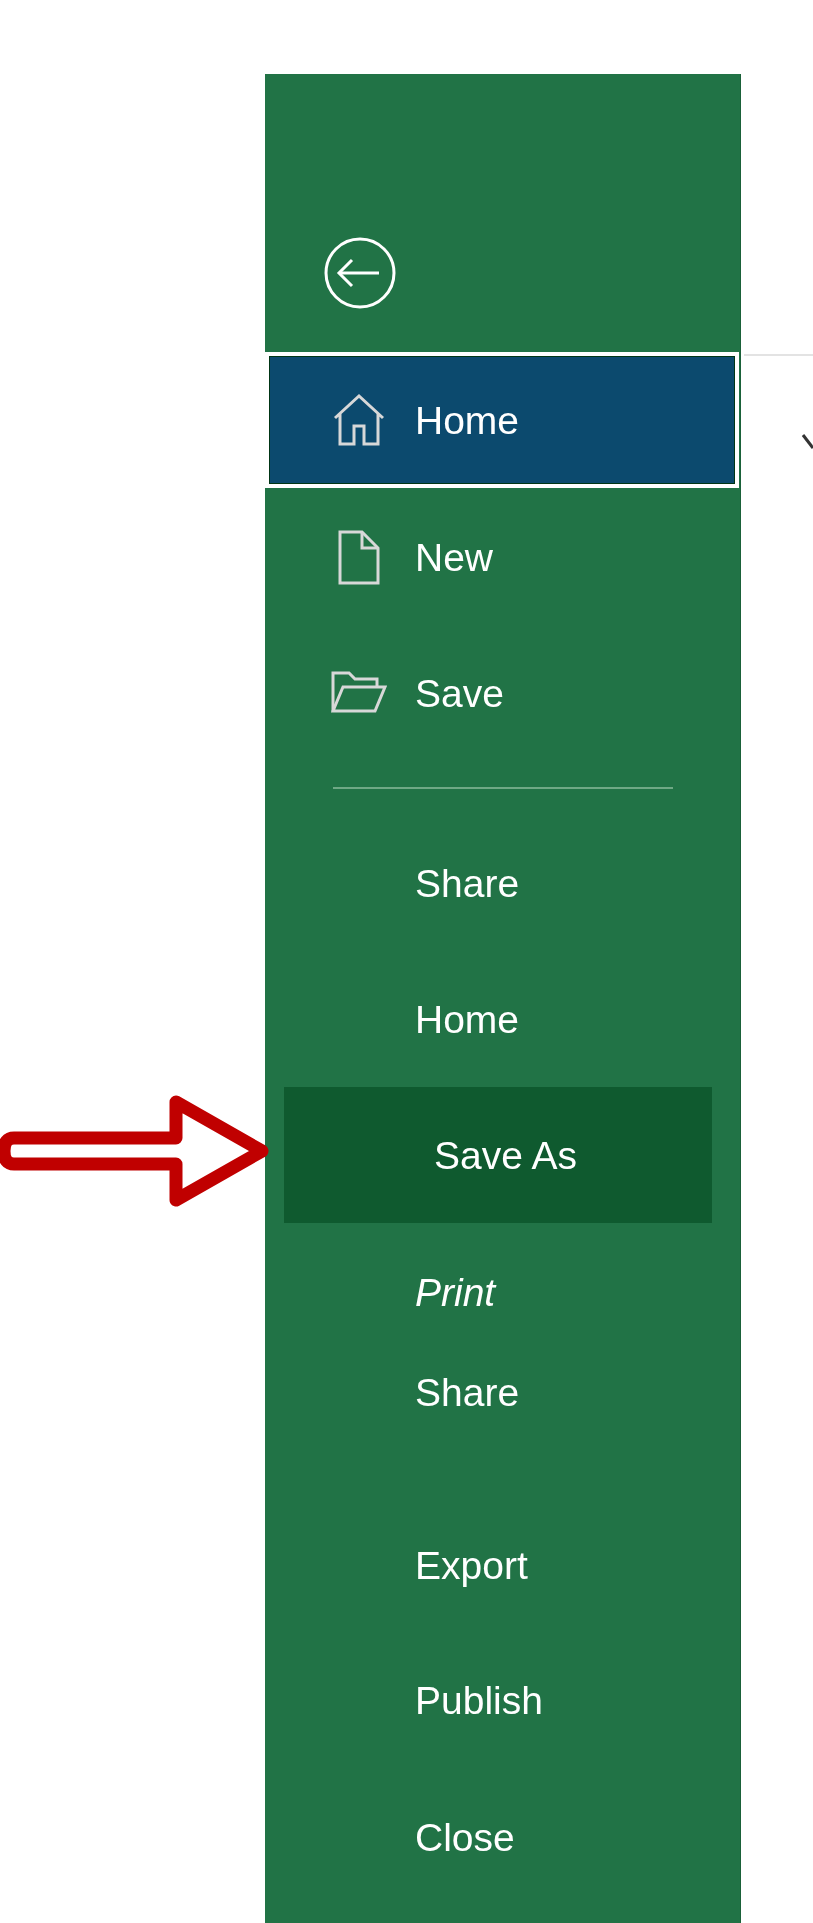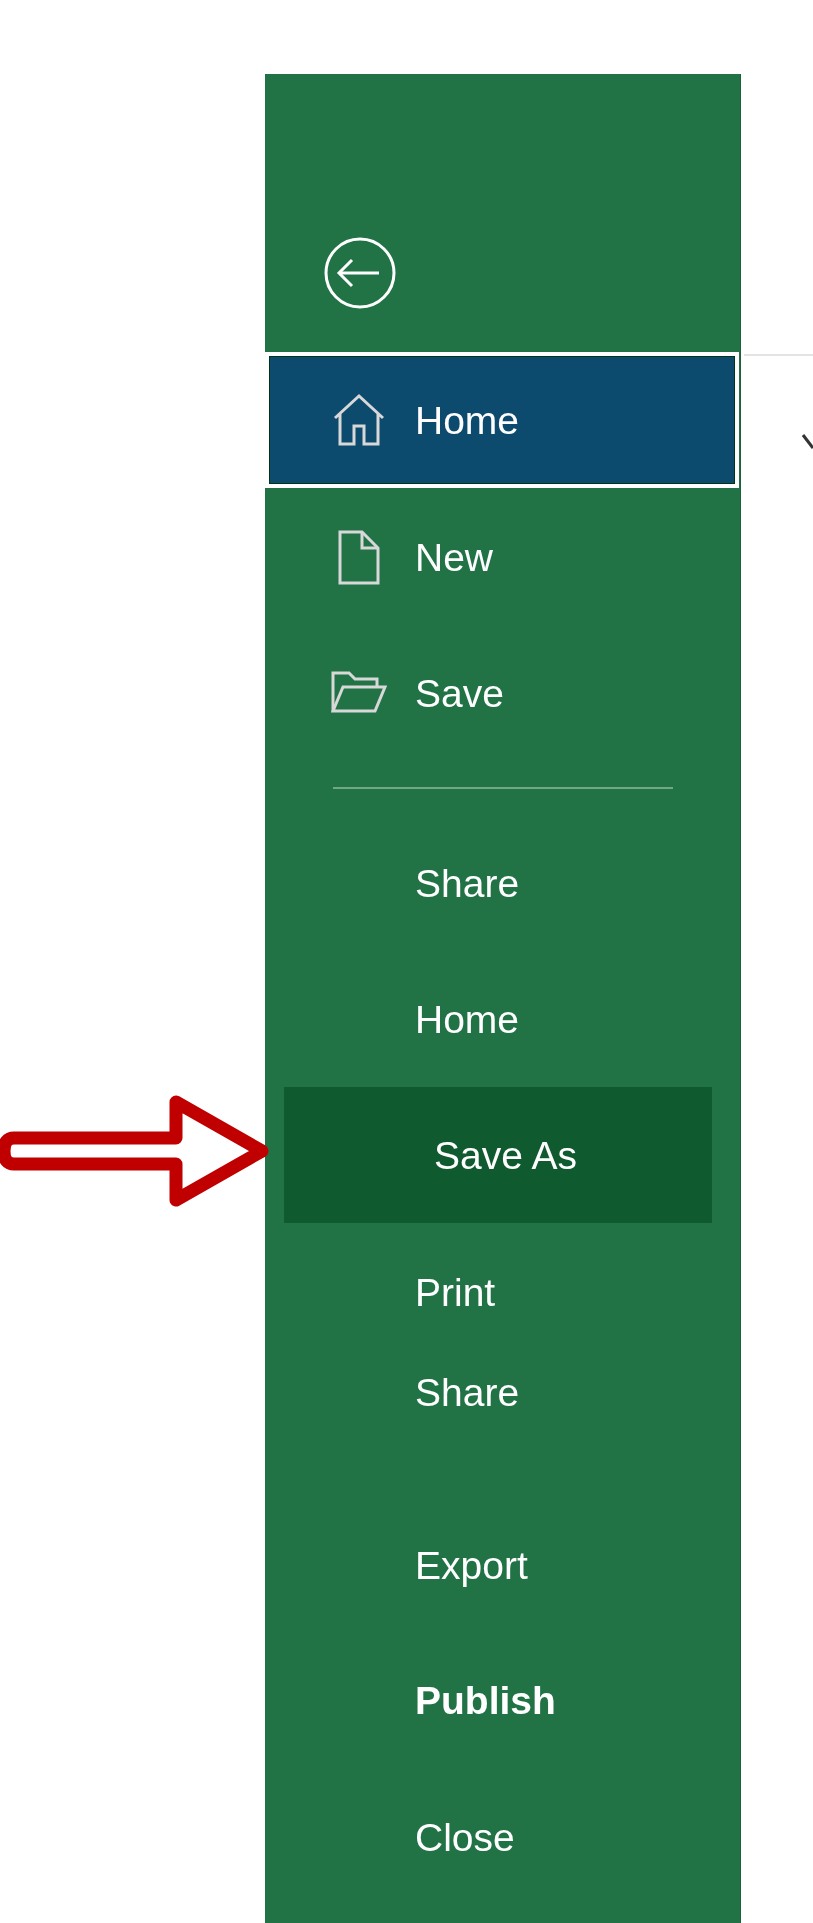--- a/index.html
+++ b/index.html
@@ -105,30 +105,30 @@
 
 <div class="nav-item" style="top:815px;">
   <span class="label">Share</span>
 </div>
 <div class="nav-item" style="top:951px;">
   <span class="label">Home</span>
 </div>
 <div class="nav-item hover" style="top:1087px;margin-left:19px;">
   <span class="label">Save As</span>
 </div>
-<div class="nav-item" style="top:1224px;">
+<div class="nav-item" style="top:1224px;font-style:italic;">
   <span class="label">Print</span>
 </div>
 <div class="nav-item" style="top:1324px;">
   <span class="label">Share</span>
 </div>
 <div class="nav-item" style="top:1497px;">
   <span class="label">Export</span>
 </div>
-<div class="nav-item" style="top:1632px;font-weight:bold;">
+<div class="nav-item" style="top:1632px;">
   <span class="label">Publish</span>
 </div>
 <div class="nav-item" style="top:1769px;text-align:center;">
   <span class="label">Close</span>
 </div>
 
 <div class="content-rule"></div>
 <div class="partial-glyph">
   <svg width="20" height="20" viewBox="0 0 20 20">
     <line x1="2" y1="3" x2="12" y2="16" stroke="#333333" stroke-width="3"></line>

